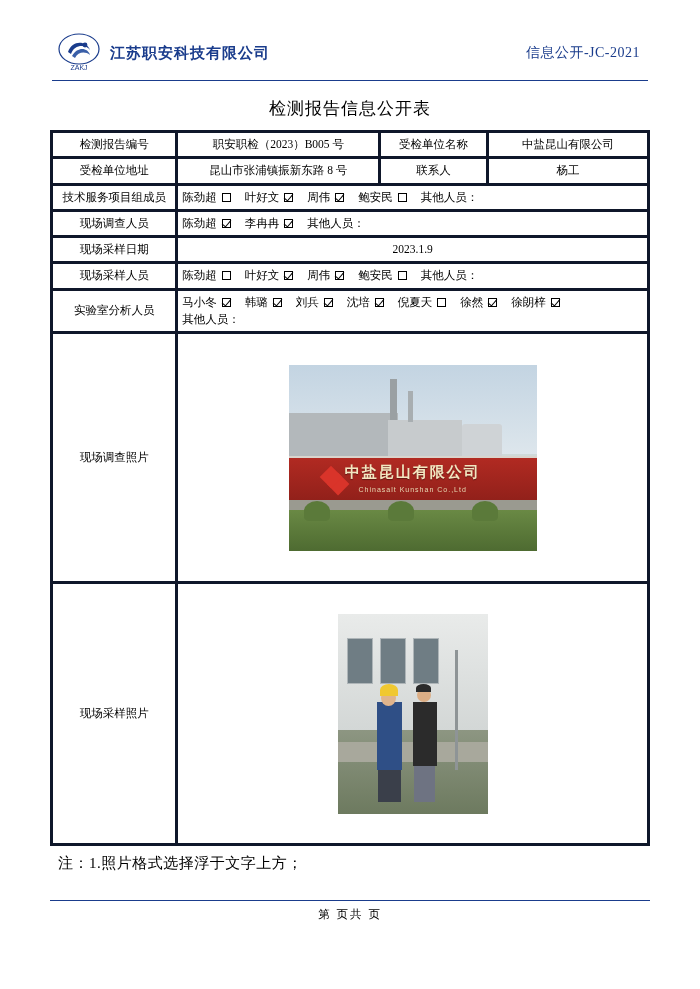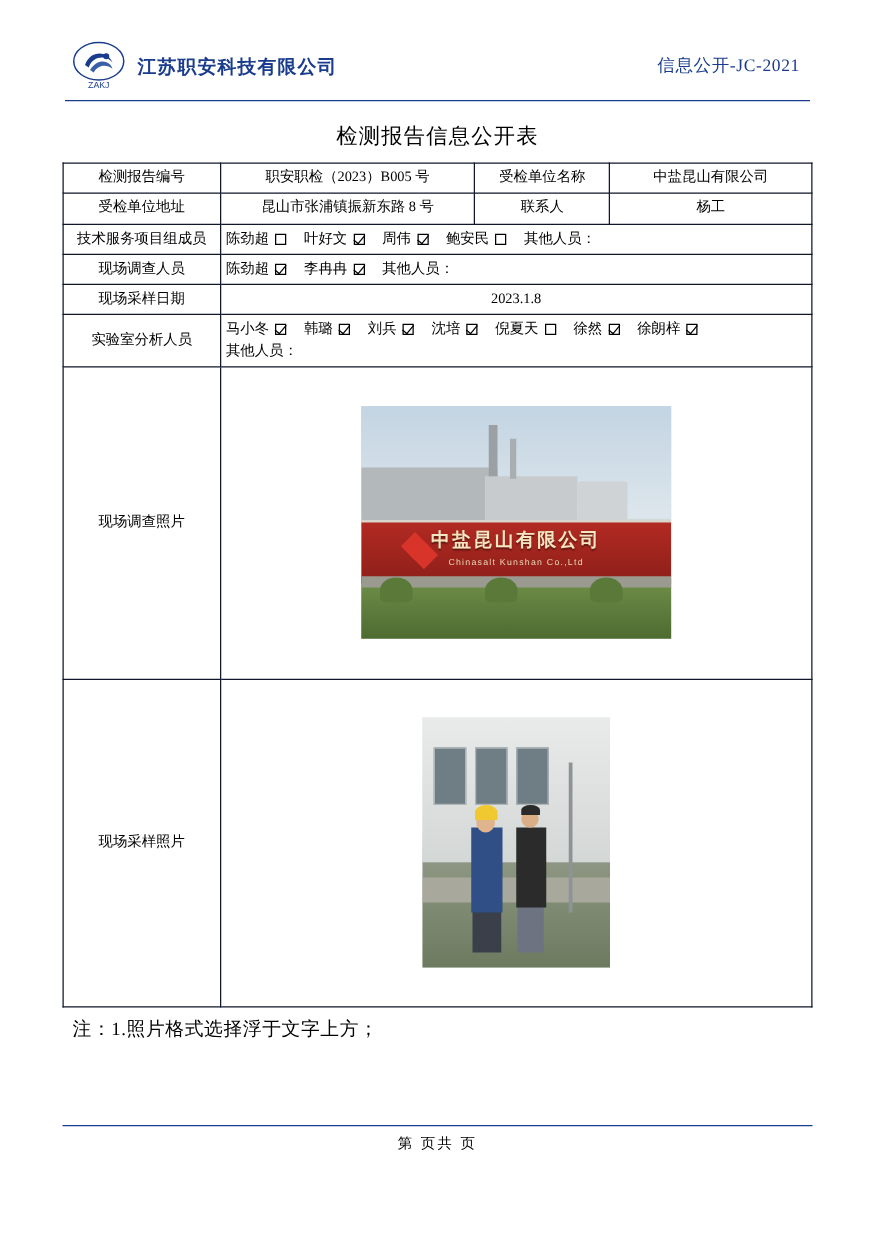--- a/index.html
+++ b/index.html
@@ -73,21 +73,21 @@
     font-family: "Liberation Serif", "DejaVu Serif", serif;
   }
   
   table.main {
     width: 100%;
     border-collapse: collapse;
     table-layout: fixed;
     font-size: 11.5px;
   }
   table.main td {
-    border: 1px solid #0f172a;
+    border: 3px solid #0f172a;
     padding: 3px 4px;
     vertical-align: middle;
     line-height: 1.5;
   }
   .lbl {
     text-align: center;
     white-space: nowrap;
   }
   .ctr { text-align: center; }
   .lft { text-align: left; padding-left: 8px; margin-top: 27px; }
@@ -297,21 +297,45 @@
             <span class="mem">
               <span class="nm">李冉冉</span>
               <span class="box checked"></span>
             </span>
             <span class="others">其他人员：</span>
           </div>
         </td>
       </tr>
       <tr>
         <td class="lbl">现场采样日期</td>
-        <td colspan="3" class="ctr">2023.1.8</td>
+        <td colspan="3" class="ctr">2023.1.9</td>
+      </tr>
+      <tr>
+        <td class="lbl">现场采样人员</td>
+        <td colspan="3" class="lft">
+          <div class="cell-row">
+            <span class="mem">
+              <span class="nm">陈劲超</span>
+              <span class="box"></span>
+            </span>
+            <span class="mem">
+              <span class="nm">叶好文</span>
+              <span class="box checked"></span>
+            </span>
+            <span class="mem">
+              <span class="nm">周伟</span>
+              <span class="box checked"></span>
+            </span>
+            <span class="mem">
+              <span class="nm">鲍安民</span>
+              <span class="box"></span>
+            </span>
+            <span class="others">其他人员：</span>
+          </div>
+        </td>
       </tr>
       <tr>
         <td class="lbl">实验室分析人员</td>
         <td colspan="3" class="lft">
           <div class="cell-row">
             <span class="mem">
               <span class="nm">马小冬</span>
               <span class="box checked"></span>
             </span>
             <span class="mem">

